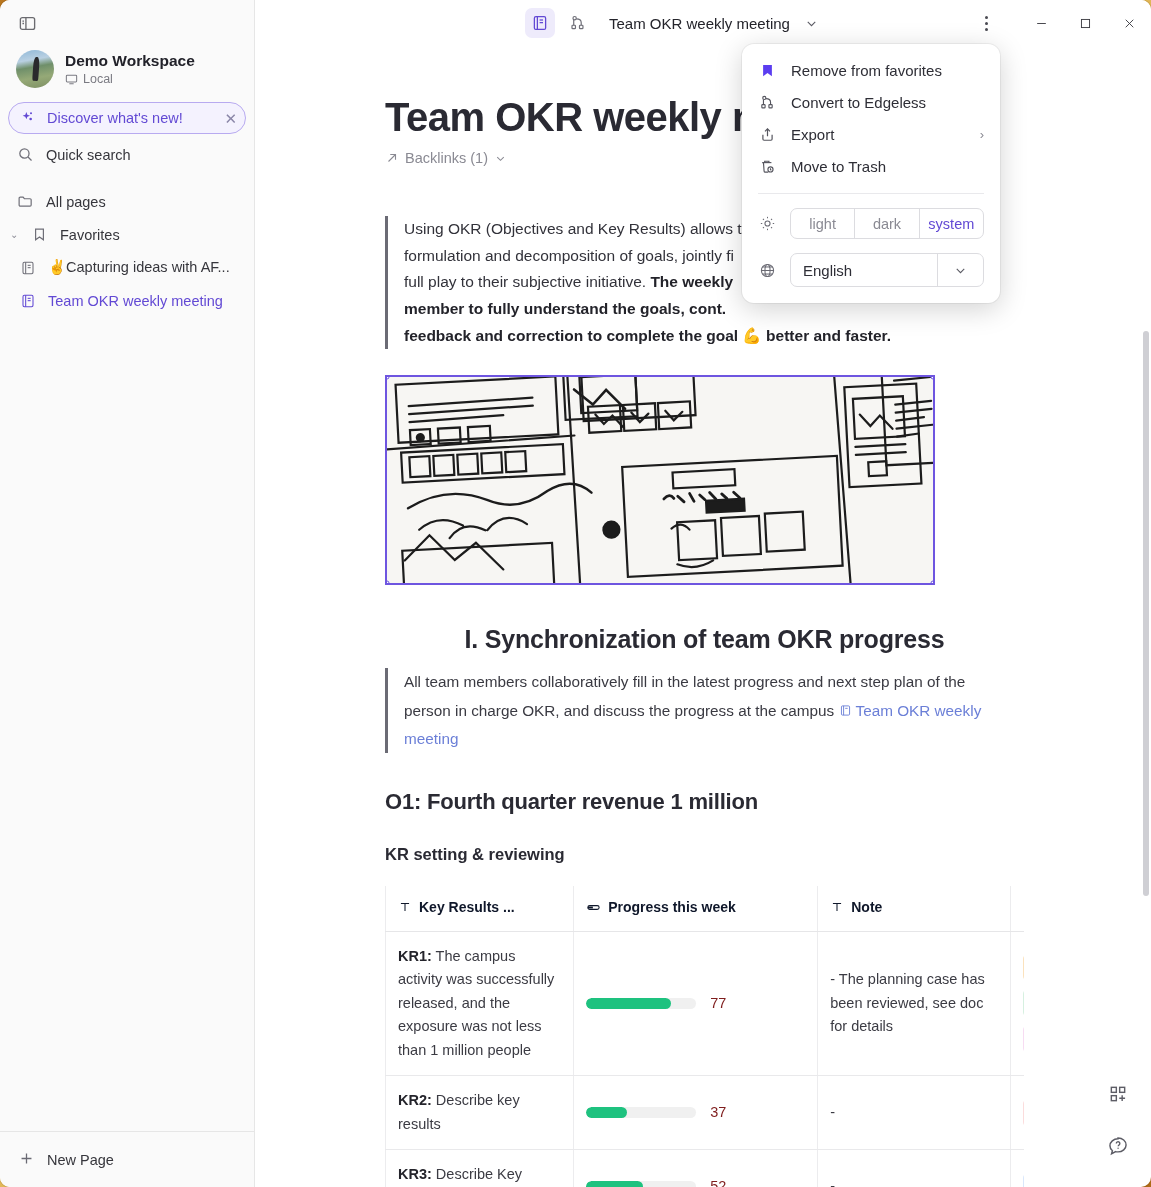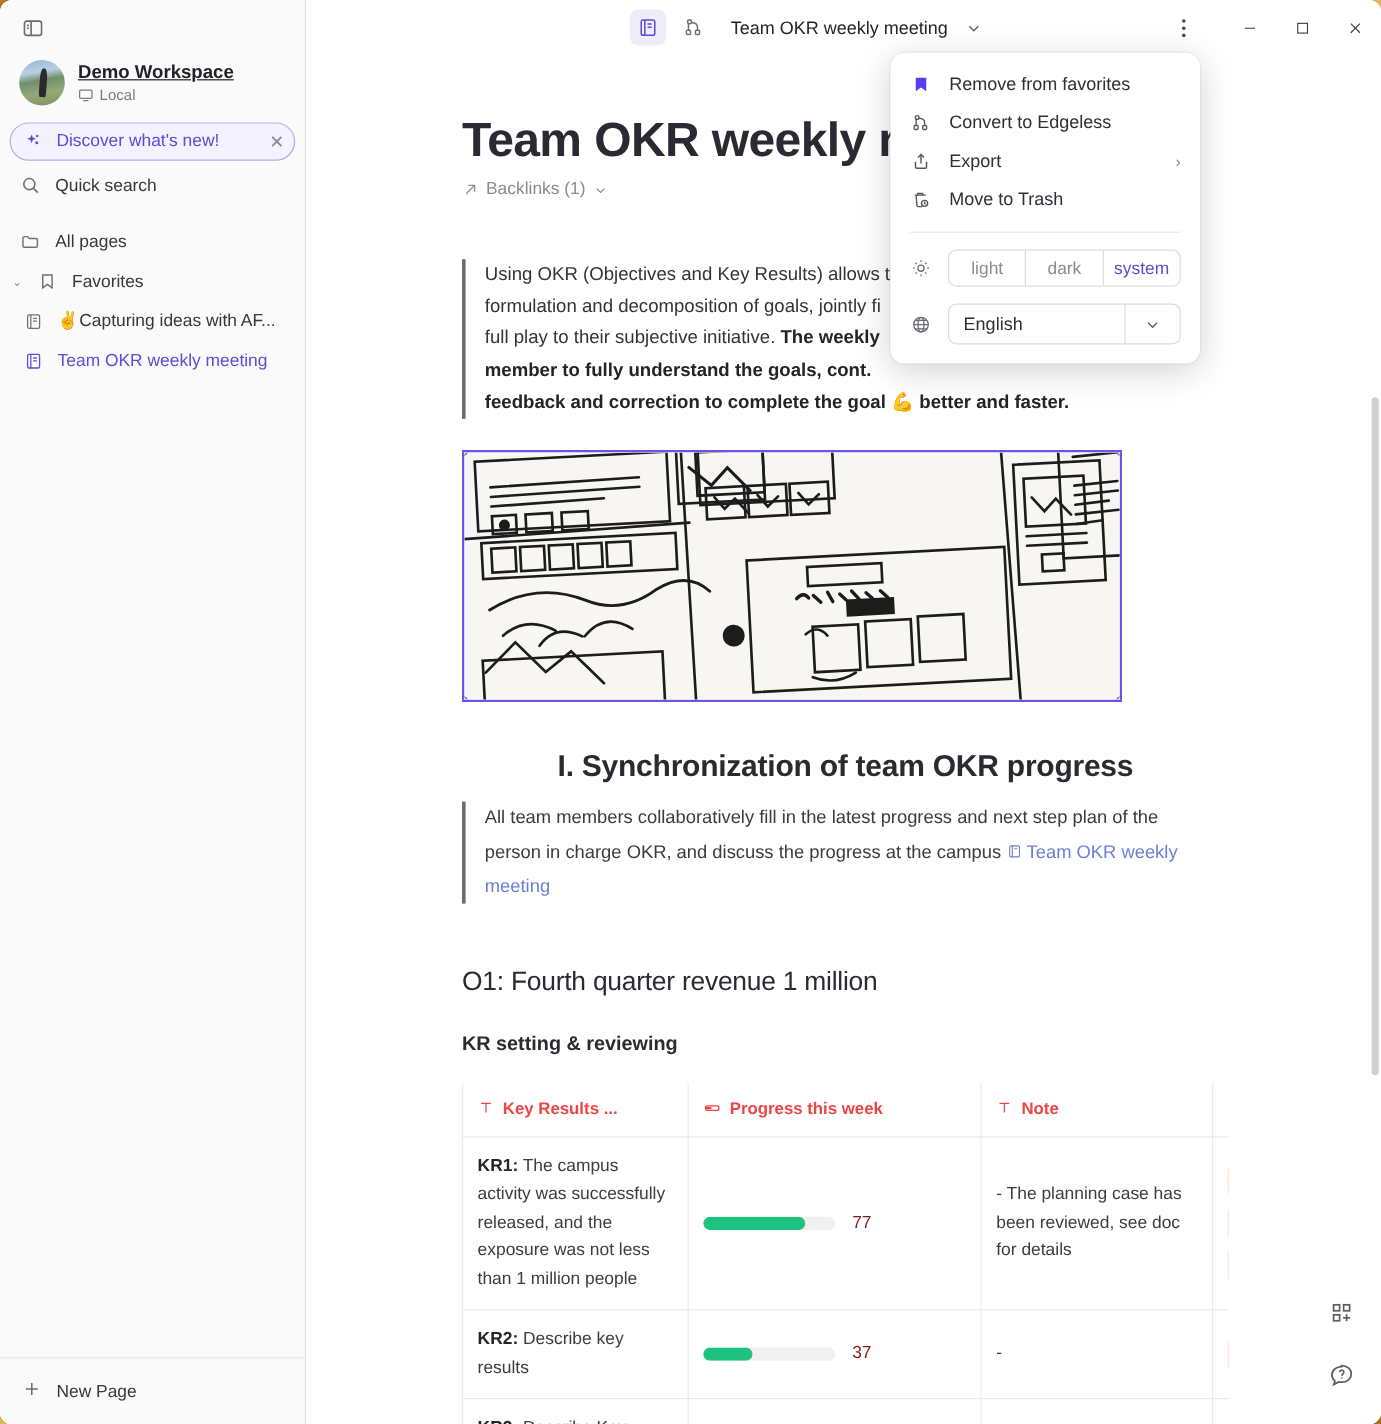--- a/index.html
+++ b/index.html
@@ -27,21 +27,21 @@
   .ws-row{display:flex;align-items:center;gap:11px;padding:4px 12px 10px 16px;}
   .avatar{
     width:38px;height:38px;border-radius:50%;flex:0 0 38px;overflow:hidden;
     background:linear-gradient(170deg,#8fb8d8 0%, #b9d0e2 28%, #6f8f6a 45%, #95a977 70%, #7e8f63 100%);
     position:relative;
   }
   .avatar:after{
     content:"";position:absolute;left:46%;top:18%;width:15%;height:62%;
     background:#2a2a2c;border-radius:40% 40% 20% 20%;transform:rotate(4deg);
   }
-  .ws-name{font-size:15.5px;font-weight:bold;color:#22222a;line-height:1.15;text-decoration:underline;}
+  .ws-name{font-size:15.5px;font-weight:bold;color:#22222a;line-height:1.15;}
   .ws-sub{font-size:12.5px;color:#7a7a82;display:flex;align-items:center;gap:5px;margin-top:3px;}
   .sb-list{padding:4px 8px 0 8px;}
   .sb-item{
     display:flex;align-items:center;gap:11px;height:33px;padding:0 8px;border-radius:8px;
     font-size:14.5px;color:#36363c;cursor:pointer;position:relative;
   }
   .sb-item .lbl{white-space:nowrap;overflow:hidden;text-overflow:ellipsis;}
   .sb-item .ic{width:19px;height:19px;display:flex;align-items:center;justify-content:center;color:#6f6f78;flex:0 0 19px;}
   .sb-discover{
     border:1px solid #b8aaf0;background:#f4f2fe;color:#6249d4;border-radius:17px;height:32px;
@@ -93,36 +93,36 @@
   }
   .handle{position:absolute;width:9px;height:9px;border-radius:50%;background:#fff;border:1.6px solid #6e55e0;}
   .h-tl{left:-6px;top:-6px;} .h-tr{right:-6px;top:-6px;} .h-bl{left:-6px;bottom:-6px;} .h-br{right:-6px;bottom:-6px;}
   .sketch{position:absolute;inset:0;background:#f7f7f5;}
   .h2{font-size:25px;font-weight:bold;color:#2a2a33;margin-top:40px;letter-spacing:-0.2px;text-align:center;}
   .quote2{
     margin-top:14px;border-left:3px solid #6b6b75;padding-left:16px;width:626px;
     font-size:15.3px;line-height:1.85;color:#3a3a42;
   }
   .inline-link{color:#6b7fd7;}
-  .h3{font-size:22px;font-weight:normal;color:#2a2a33;margin-top:52px;letter-spacing:-0.2px;}
+  .h3{font-size:22px;font-weight:bold;color:#2a2a33;margin-top:36px;letter-spacing:-0.2px;}
   .h4{font-size:16.5px;font-weight:bold;color:#2a2a33;margin-top:30px;}
   
   table.db{border-collapse:collapse;margin-top:22px;width:900px;table-layout:fixed;font-size:14.5px;}
   table.db th{
     text-align:left;font-weight:bold;color:#6d6d78;font-size:14px;padding:13px 12px;
     border-bottom:1px solid #e6e6e8;border-right:1px solid #ececee;vertical-align:middle;
   }
   table.db th:first-child{border-left:1px solid #ececee;}
   table.db td{
     padding:13px 12px;border-bottom:1px solid #e9e9eb;border-right:1px solid #ececee;
     vertical-align:middle;color:#3b3b43;line-height:1.62;
   }
   table.db td:first-child{border-left:1px solid #ececee;}
   .col1{width:158px;} .col2{width:205px;} .col3{width:162px;} .col4{width:230px;}
-  .thic{display:inline-flex;align-items:center;gap:7px;color:#ef4444;}
+  .thic{display:inline-flex;align-items:center;gap:7px;color:#0f172a;}
   .kr{font-weight:bold;color:#24242b;}
   .prog-wrap{display:flex;align-items:center;gap:14px;}
   .prog{width:110px;height:11px;border-radius:6px;background:#f0f0f0;overflow:hidden;}
   .prog span{display:block;height:100%;border-radius:6px;background:#1ec27f;}
   .prog-val{color:#7f1d1d;font-size:14.5px;}
   .tag{display:inline-block;padding:3px 9px;border-radius:5px;font-size:13.5px;color:#3b3b43;margin:4px 0;white-space:nowrap;}
   
   .menu{
     position:absolute;left:742px;top:44px;width:258px;background:#fff;border-radius:12px;
     box-shadow:0 6px 28px rgba(0,0,0,.18), 0 0 0 1px rgba(0,0,0,.05);padding:10px 0 14px 0;z-index:40;

